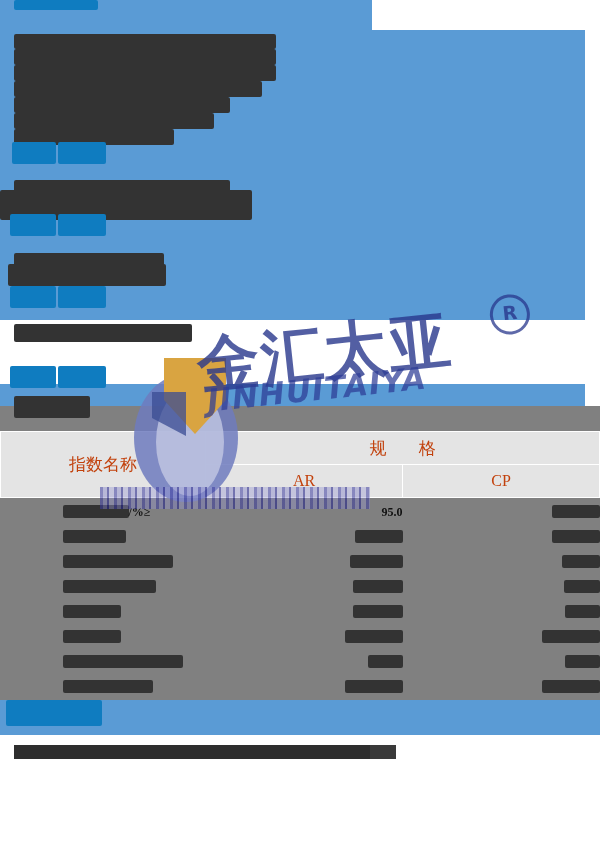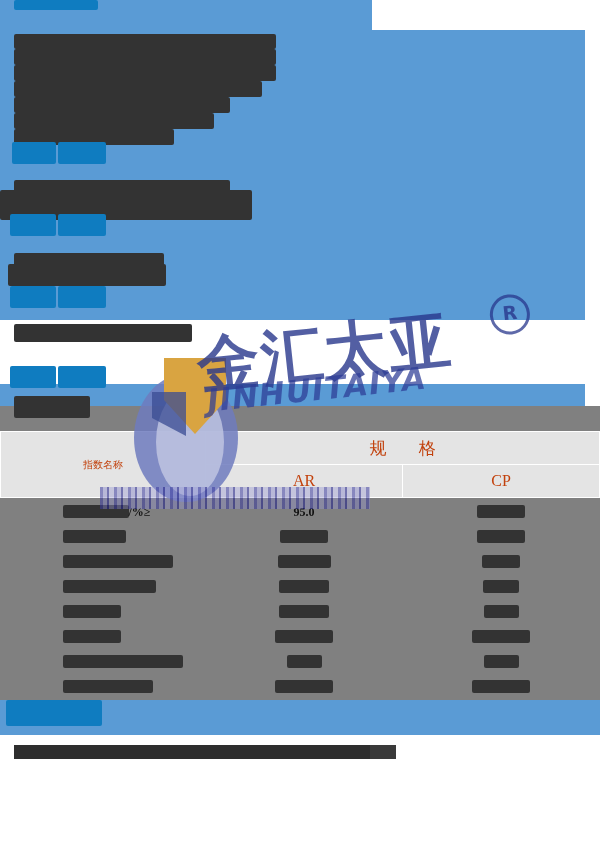--- a/index.html
+++ b/index.html
@@ -81,21 +81,21 @@
     border: 1px solid #ffffff;
     font-weight: normal;
     color: #c2410c;
     font-family: "Liberation Serif", "DejaVu Serif", serif;
     text-align: center;
     padding: 0;
   }
   th.col-name {
     width: 204px;
     height: 64px;
-    font-size: 10px;
+    font-size: 17px;
   }
   th.col-spec-group {
     height: 32px;
     font-size: 17px;
     letter-spacing: 14px;
     text-indent: 14px;
   }
   th.col-ar { width: 196px; height: 32px; font-size: 16px; }
   th.col-cp { width: 200px; height: 32px; font-size: 16px; }
 
@@ -108,21 +108,21 @@
   }
 
   
   .cell-redact {
     display: inline-block;
     height: 13px;
     background: #333333;
     border-radius: 2px;
     vertical-align: middle;
   }
-  .cell-wrap { text-align: center; }
+  .cell-wrap { text-align: right; }
   .cell-wrap.left { text-align: left; padding-left: 62px; }
 
   .cell-text {
     font-size: 12px;
     color: #111111;
     font-family: "Liberation Serif", "DejaVu Serif", serif;
     vertical-align: middle;
     font-weight: bold;
   }
 

